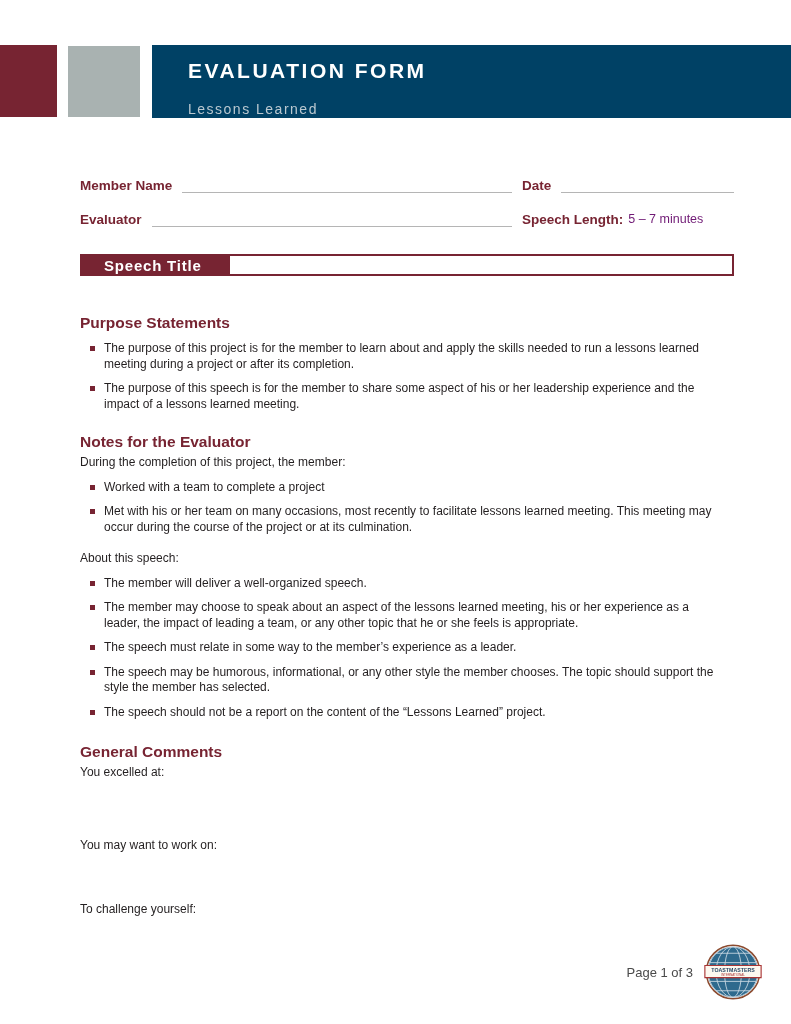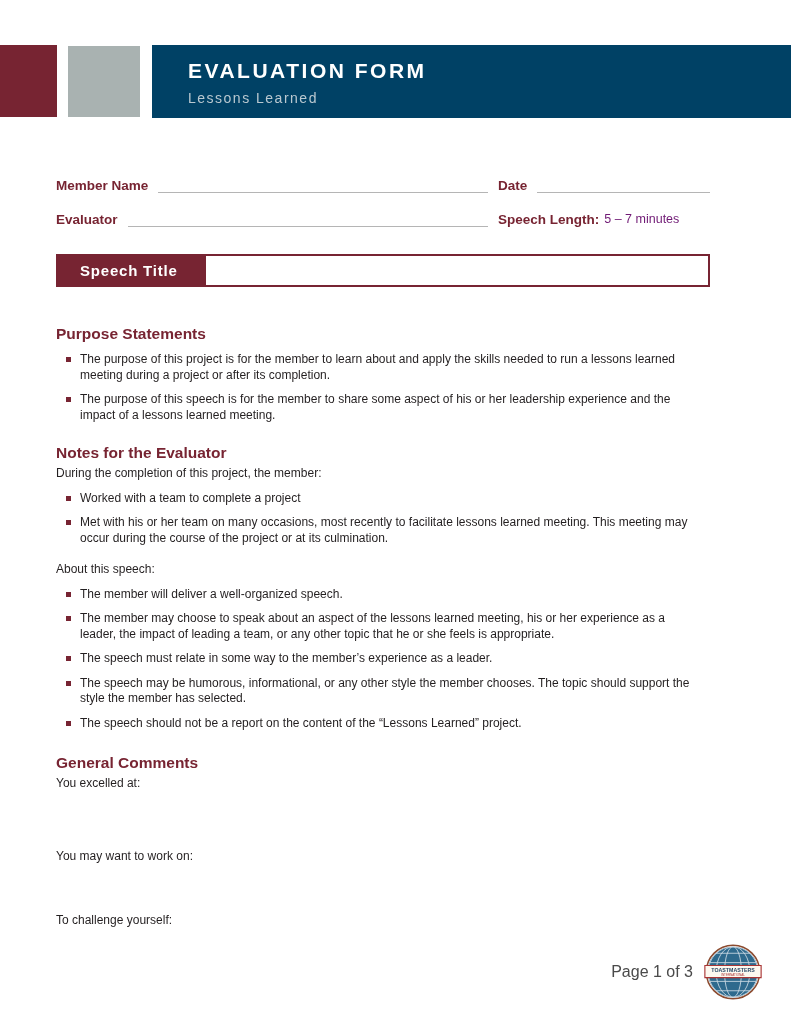--- a/index.html
+++ b/index.html
@@ -31,44 +31,44 @@
     position: absolute; left: 152px; top: 45px; right: 0;
     height: 73px; background: #004165;
     padding: 13px 0 0 36px;
   }
   .form-title {
     color: #ffffff; font-size: 21px; font-weight: bold;
     letter-spacing: 2.5px; line-height: 26px;
   }
   .form-subtitle {
     color: #b9c8d0; font-size: 14px; letter-spacing: 1.5px;
-    line-height: 18px; margin-top: 5px; font-weight: normal;
+    line-height: 18px; margin-top: 16px; font-weight: normal;
   }
 
   
   .content {
-    position: absolute; left: 56px; top: 118px; width: 654px;
+    position: absolute; left: 80px; top: 118px; width: 654px;
   }
 
   
   .fields { margin-top: 55px; }
   .field-row { display: flex; align-items: flex-end; height: 20px; margin-bottom: 14px; }
   .field-label { color: #772432; font-weight: bold; font-size: 13.5px; white-space: nowrap; }
   .field-line {
     flex: 1 1 auto; border-bottom: 1px solid #b5b5b5;
     height: 16px; margin-left: 10px;
   }
   .field-left  { display: flex; align-items: flex-end; width: 432px; }
   .field-right { display: flex; align-items: flex-end; flex: 1; margin-left: 10px; }
   .field-value { font-size: 12.5px; color: #701a75; margin-left: 5px; white-space: nowrap; padding-bottom: 1px; }
 
   
   .speech-title-bar {
     margin-top: 27px;
-    height: 33px;
+    height: 22px;
     border: 2px solid #772432;
     display: flex;
     background: #fdba74;
   }
   .speech-title-label {
     background: #772432; color: #ffffff;
     width: 148px; flex: 0 0 148px;
     font-size: 15px; font-weight: bold; letter-spacing: 0.8px;
     display: flex; align-items: center;
     padding-left: 22px;
@@ -104,21 +104,21 @@
   
   .comment-prompt { font-size: 12px; line-height: 15.5px; margin-top: 4px; }
   .comment-space-lg { height: 53px; }
   .comment-space-md { height: 45px; }
 
   
   .footer {
     position: absolute; right: 28px; bottom: 22px;
     display: flex; align-items: center; gap: 10px;
   }
-  .page-number { font-size: 16px; color: #4a4a4a; }
+  .page-number { font-size: 13px; color: #4a4a4a; }
   .logo-wrap { width: 60px; height: 60px; }
 </style>
 </head>
 <body>
 
 <div class="page">
 
   <div class="brand-square-maroon"></div>
   <div class="brand-square-gray"></div>
   <div class="header-banner">

